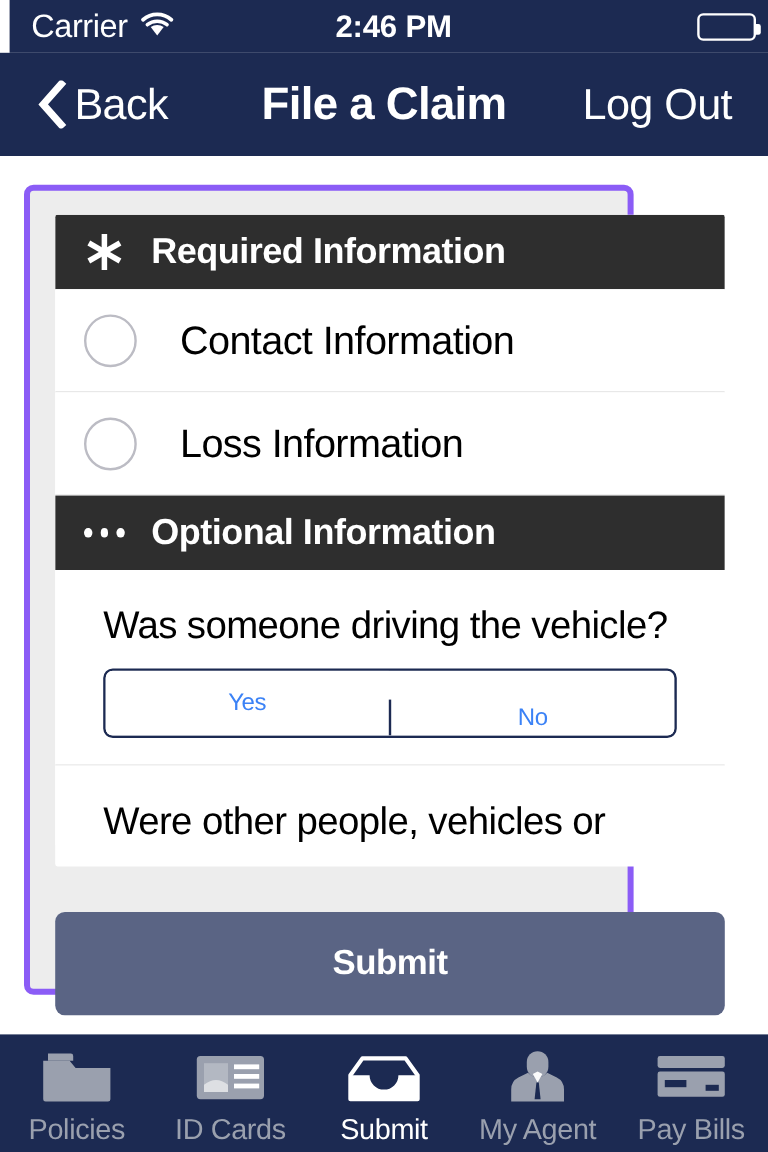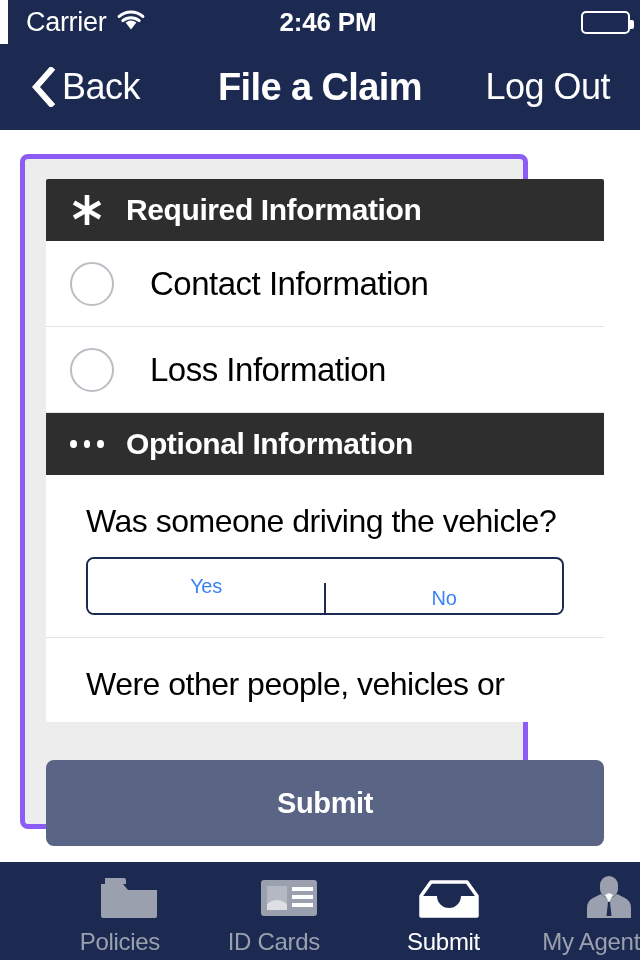--- a/index.html
+++ b/index.html
@@ -105,21 +105,21 @@
     display:flex; align-items:center; justify-content:center;
     font-size:29px; font-weight:bold; letter-spacing:-0.4px; cursor:pointer;margin-top:16px;
   }
 
   
   .tab-bar {
     position:absolute; left:0; top:862px; width:640px; height:98px;
     background:#1c2a52; display:flex;
   }
   .tab {
-    flex:1; display:flex; flex-direction:column; align-items:flex-end;
+    flex:1; display:flex; flex-direction:column; align-items:center;
     justify-content:center; gap:8px; cursor:pointer; padding-top:8px;
   }
   .tab-ico { width:62px; height:46px; display:flex; align-items:center; justify-content:center; }
   .tab-label { font-size:24px; color:#9aa0ae; letter-spacing:-0.3px; }
   .tab.active .tab-label { color:#ffffff; }
 </style>
 </head>
 <body>
 
 <div class="phone">
@@ -252,15 +252,26 @@
         <svg width="60" height="46" viewBox="0 0 60 46">
           <path d="M30 2 a9 9 0 0 1 9 9 v4 a9 9 0 0 1 -18 0 v-4 a9 9 0 0 1 9 -9 Z" fill="#9aa0ae"></path>
           <path d="M22 20 q8 8 16 0 l8 4 q6 3 6 10 v10 H8 V34 q0 -7 6 -10 Z" fill="#9aa0ae"></path>
           <path d="M26 21 l4 7 l4 -7 l-4 -2 Z" fill="#ffffff" opacity="0.95"></path>
           <path d="M29 28 h2 l1.5 14 h-5 Z" fill="#1c2a52"></path>
         </svg>
       </span>
       <span class="tab-label">My Agent</span>
     </div>
 
+    <div class="tab">
+      <span class="tab-ico">
+        <svg width="60" height="46" viewBox="0 0 60 46">
+          <rect x="2" y="6" width="56" height="10" rx="2" fill="#9aa0ae"></rect>
+          <rect x="2" y="19" width="56" height="21" rx="2" fill="#9aa0ae"></rect>
+          <rect x="8" y="26" width="18" height="6" fill="#1c2a52"></rect>
+          <rect x="42" y="30" width="11" height="5" fill="#1c2a52"></rect>
+        </svg>
+      </span>
+      <span class="tab-label">Pay Bills</span>
+    </div>
 
   </div>
 </div>
 
 </body></html>

